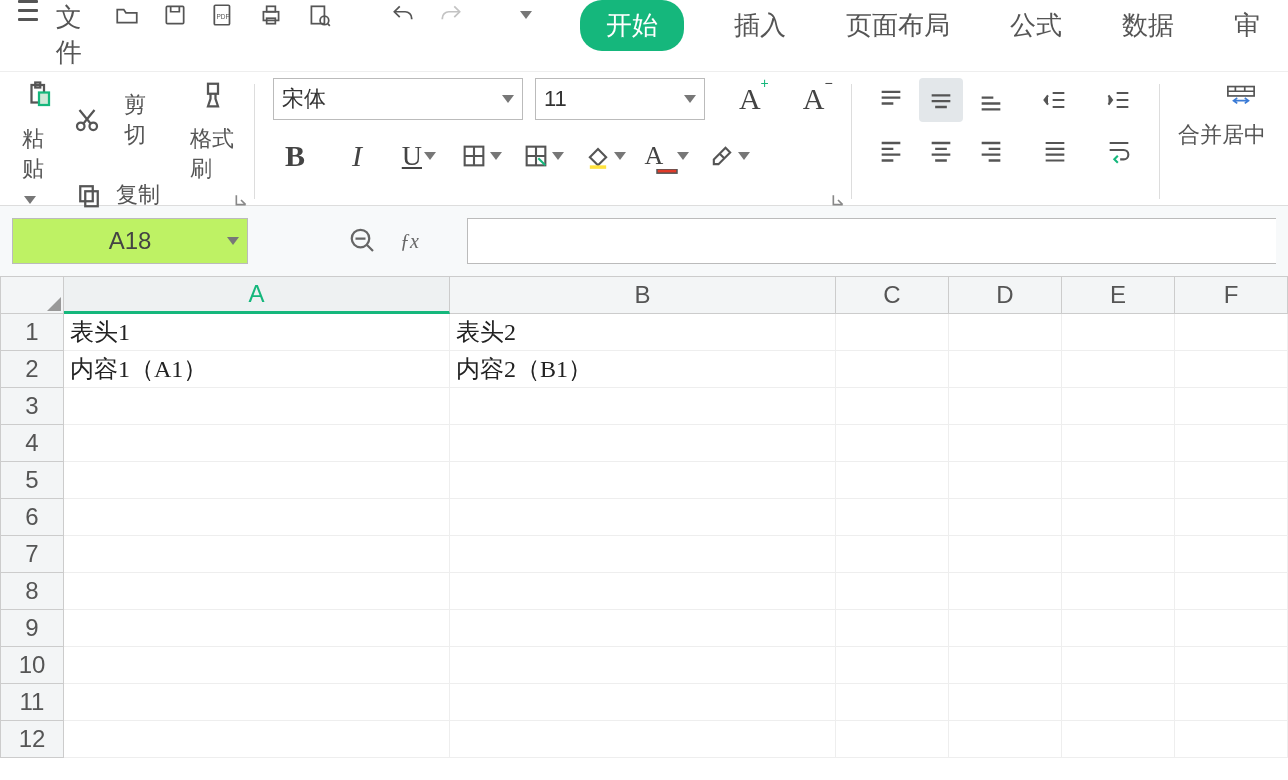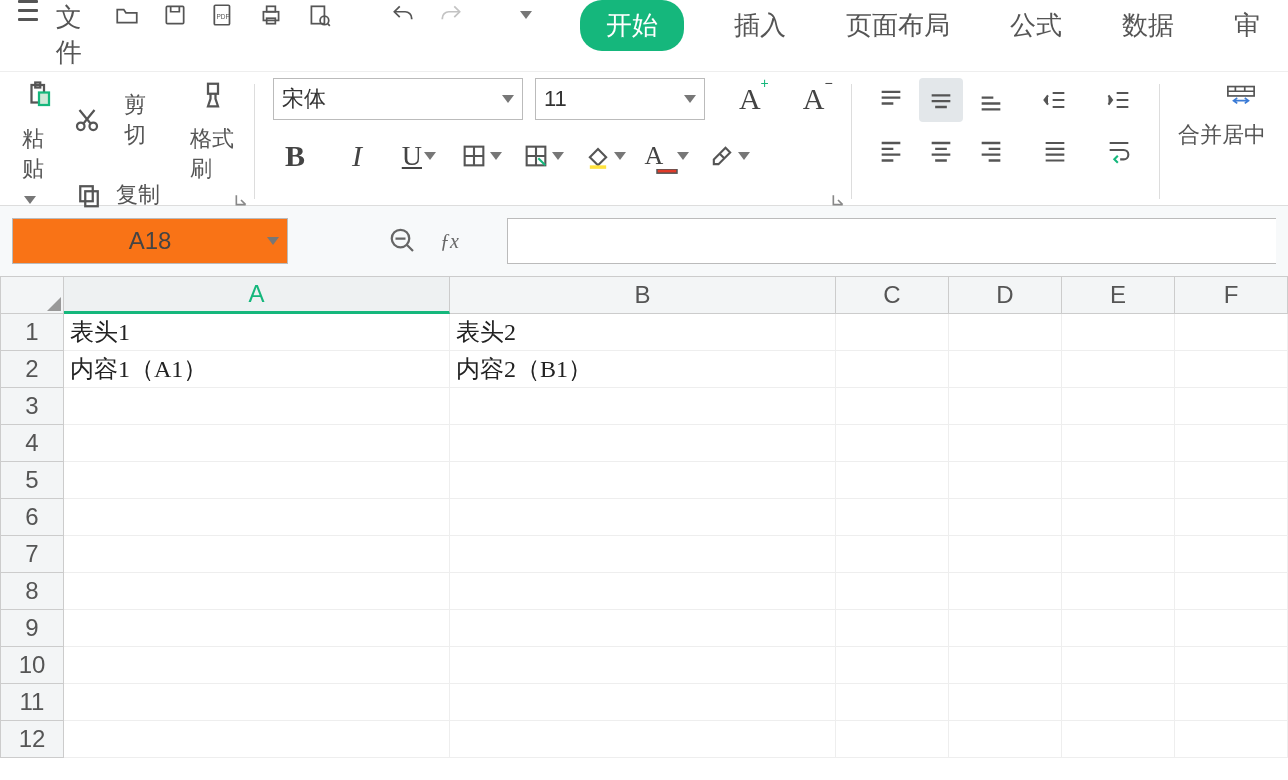--- a/index.html
+++ b/index.html
@@ -41,21 +41,21 @@
   .toolbtn.active{ background:#e3e7ea;}
   .toolbtn svg{width:28px;height:28px;stroke:#555;fill:none;stroke-width:1.8;}
   .align-grid{ display:grid; grid-template-columns:repeat(3,44px); grid-auto-rows:44px; gap:6px;}
   .align-grid .toolbtn svg{stroke-width:2;}
   .indent-col{ display:flex; flex-direction:column; gap:6px; margin-left:10px;}
   .merge-col{ display:flex; flex-direction:column; align-items:flex-end; padding:0 14px;}
   .merge-col .lbl{font-size:22px;color:#555;margin-top:8px;white-space:nowrap;}
 
   
   .fxbar{ height:70px; background:#f7f9fa; display:flex; align-items:center; padding:0 12px; gap:18px;}
-  .namebox{ width:276px; height:46px; border:1px solid #bbb; background:#f97316; display:flex; align-items:center; justify-content:center; position:relative; font-size:24px; color:#444;}
+  .namebox{ width:236px; height:46px; border:1px solid #bbb; background:#bef264; display:flex; align-items:center; justify-content:center; position:relative; font-size:24px; color:#444;}
   .namebox .caret{ position:absolute; right:8px;}
   .fx-icons{ display:flex; align-items:center; gap:20px; margin-left:80px;}
   .fx-icons .ico2 svg{stroke:#666;}
   .fx-label{ font-family:"Times New Roman",serif; font-style:italic; font-size:20px; color:#666;}
   .formula-input{ flex:1; height:46px; border:1px solid #bbb; border-right:none; background:#fff; margin-left:30px;}
 
   
   .sheet{ position:relative; }
   .colhdr{ display:flex; height:38px;}
   .hcorner{ width:64px; border:1px solid #ccc; background:#f3f5f6; display:flex;align-items:flex-end;justify-content:flex-end;}

